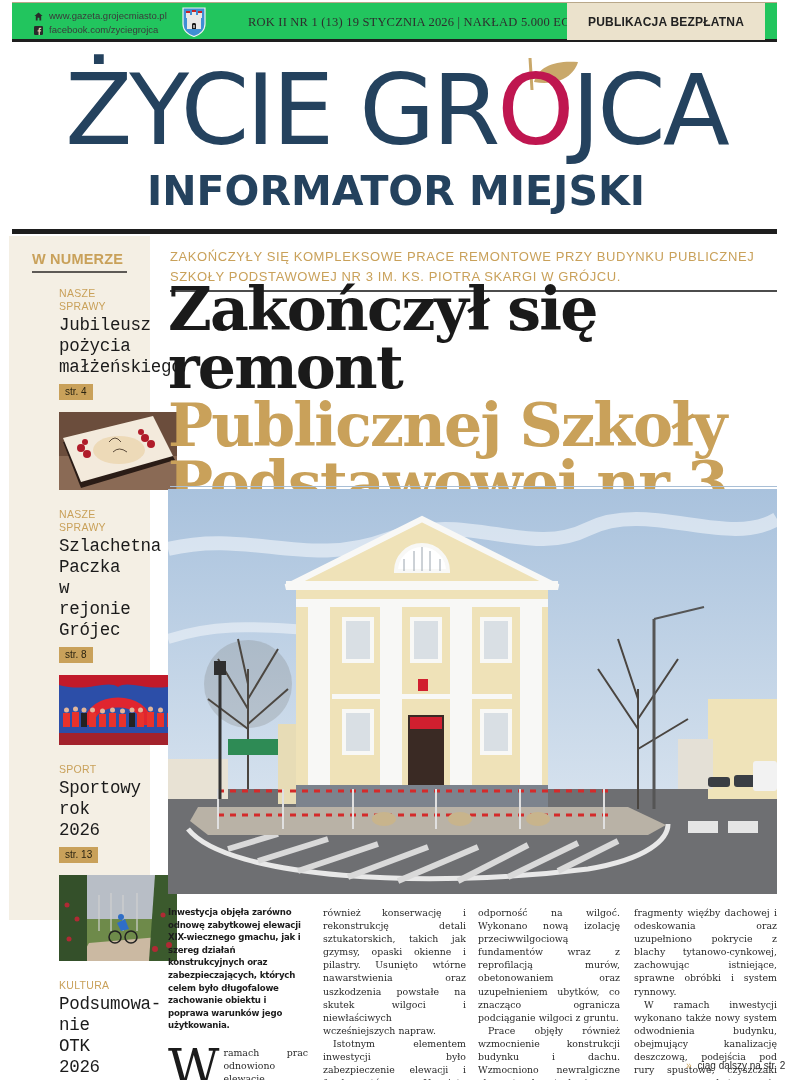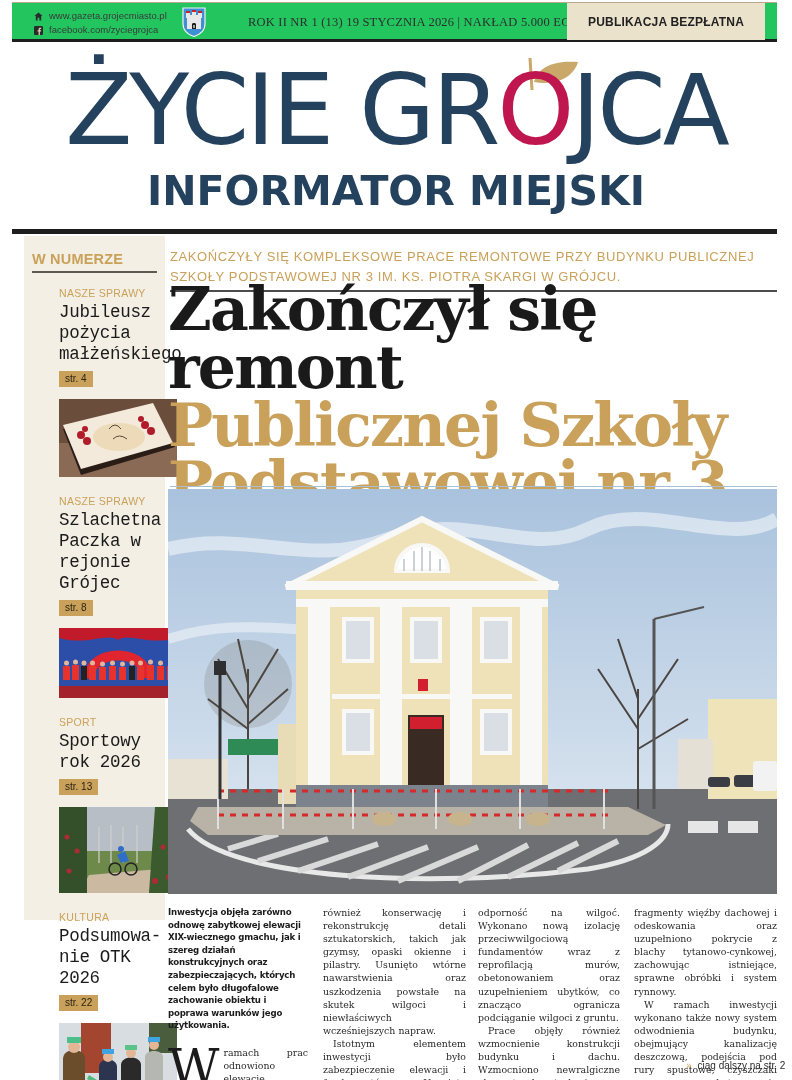--- a/index.html
+++ b/index.html
@@ -17,21 +17,21 @@
 
   
   .masthead { position: absolute; left: 0; top: 48px; width: 792px; height: 180px; }
   .mast-title { position: absolute; left: 8px; top: 2px; width: 776px; text-align: center; font-family: "DejaVu Sans", sans-serif; font-weight: normal; font-size: 98px; letter-spacing: -3px; color: #24425e; line-height: 120px; white-space: nowrap; }
   .mast-title .o { color: #bf1650; }
   .leaf { position: absolute; left: 518px; top: 8px; width: 70px; height: 40px; }
   .mast-sub { position: absolute; left: 0; top: 118px; width: 792px; text-align: center; font-family: "DejaVu Sans", sans-serif; font-weight: bold; font-size: 41px; letter-spacing: 0px; color: #24425e; line-height: 50px; }
   .mast-rule { position: absolute; left: 12px; top: 181px; width: 765px; height: 5px; background: #1e1e1e; }
 
   
-  .sidebar { position: absolute; left: 24px; top: 236px; width: 141px; height: 684px; background: #f4efe4; padding: 0 8px; }
+  .sidebar { position: absolute; left: 9px; top: 236px; width: 141px; height: 684px; background: #f4efe4; padding: 0 23px; }
   .sb-head { font-weight: bold; font-size: 14.5px; color: #c9a15a; padding-top: 15px; height: 37px; border-bottom: 2px solid #5d5a56; letter-spacing: 0.2px; }
   .sb-item { margin-top: 14px; margin-left: 27px; }
   .sb-cat { font-size: 10.5px; color: #c9a15a; letter-spacing: 0.3px; line-height: 13px; }
   .sb-title { font-family: Liberation Mono, monospace; font-size: 17.5px; line-height: 21px; color: #1b1b1b; margin-top: 2px; letter-spacing: -0.3px; }
   .sb-page { display: inline-block; margin-top: 6px; background: #c9a15a; color: #2b2411; font-size: 10px; padding: 2px 6px; line-height: 12px; }
   .sb-photo { margin-top: 12px; width: 118px; height: 78px; position: relative; overflow: hidden; }
 
   
   .lede { position: absolute; left: 170px; top: 247px; width: 607px; font-size: 13px; line-height: 20px; color: #c9a15a; letter-spacing: 0.6px; }
   .lede-rule { position: absolute; left: 170px; top: 290px; width: 607px; height: 2px; background: #4c4c4c; }

